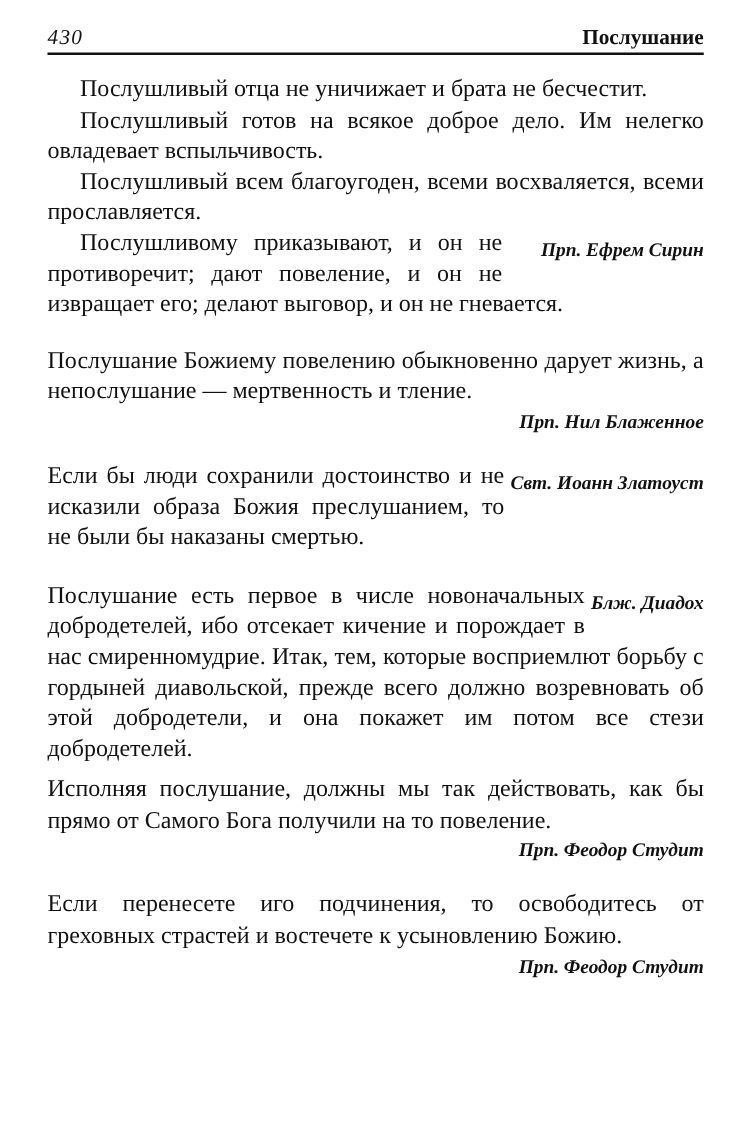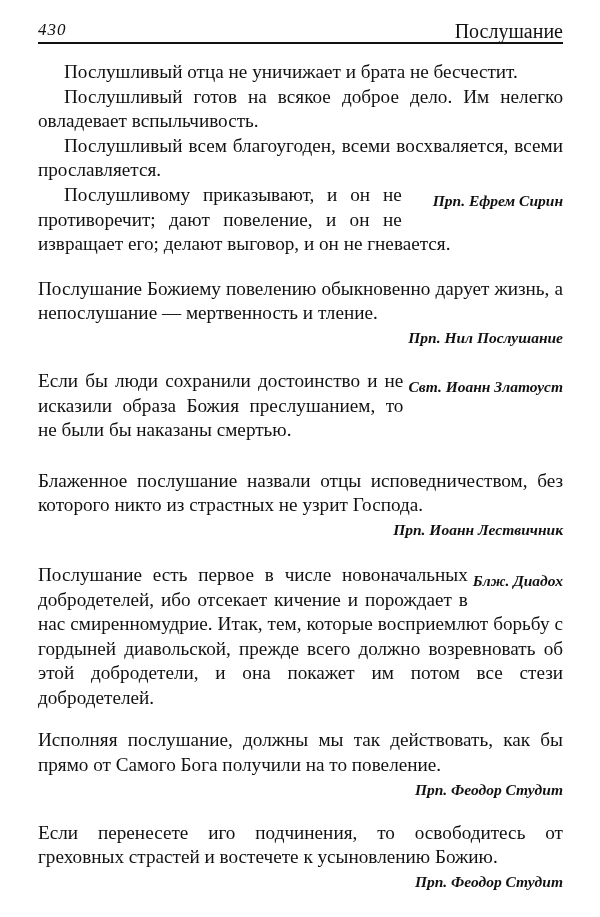--- a/index.html
+++ b/index.html
@@ -1,35 +1,35 @@
 <!DOCTYPE html>
 <html><head>
 <meta charset="utf-8">
 <style>
   html, body { margin: 0; padding: 0; background: #ffffff; }
   body { width: 600px; height: 917px; position: relative; overflow: hidden;
          font-family: "Liberation Serif", "DejaVu Serif", serif; color: #111111; }
   .header { position: absolute; left: 38px; top: 18px; width: 525px; height: 24px;
             border-bottom: 2px solid #111; }
   .header .page-num { position: absolute; left: 0; top: 2px; font-size: 17px; letter-spacing: 1px; font-style: italic; }
-  .header .running-title { position: absolute; right: 0; top: 2px; font-size: 20px; }
+  .header .running-title { position: absolute; right: 0; top: 2px; font-size: 17px; font-weight: bold; }
   .content { position: absolute; left: 38px; top: 60px; width: 525px; }
   .block { margin: 0; }
   .para { font-size: 19.2px; line-height: 24.6px; text-align: justify; margin: 0; }
   .para.indent { text-indent: 26px; }
   .attr { font-style: italic; font-weight: bold; font-size: 15.5px; text-align: right;
           line-height: 23px; }
   .attr.inline { float: right; margin-top: 6px; margin-left: 5px; font-style: italic; }
   .clear { clear: both; }
   .b1 { }
   .b2 { margin-top: 20px; }
   .b3 { margin-top: 20px; }
   .b4 { margin-top: 26px; }
   .b5 { margin-top: 22px; }
-  .b6 { margin-top: 18px; }
+  .b6 { margin-top: 8px; }
   .b7 { margin-top: 20px; }
 </style>
 </head>
 <body>
 
 <div class="header">
   <span class="page-num">430</span>
   <span class="running-title">Послушание</span>
 </div>
 
@@ -41,35 +41,31 @@
     <p class="para indent">Послушливый всем благоугоден, всеми восхваляется, всеми прославляется.</p>
     <p class="para indent">
       <span class="attr inline">Прп. Ефрем Сирин</span>
       <span>Послушливому приказывают, и он не противоречит; дают повеление, и он не извращает его; делают выговор, и он не гневается.</span>
     </p>
     <div class="clear"></div>
   </div>
 
   <div class="block b2">
     <p class="para">Послушание Божиему повелению обыкновенно дарует жизнь, а непослушание — мертвенность и тление.</p>
-    <div class="attr">Прп. Нил Послушание</div>
+    <div class="attr">Прп. Нил Блаженное</div>
   </div>
 
   <div class="block b3">
     <p class="para">
       <span class="attr inline">Свт. Иоанн Златоуст</span>
       <span>Если бы люди сохранили достоинство и не исказили образа Божия преслушанием, то не были бы наказаны смертью.</span>
     </p>
     <div class="clear"></div>
   </div>
 
-  <div class="block b4">
-    <p class="para">Блаженное послушание назвали отцы исповедничеством, без которого никто из страстных не узрит Господа.</p>
-    <div class="attr">Прп. Иоанн Лествичник</div>
-  </div>
 
   <div class="block b5">
     <p class="para">
       <span class="attr inline">Блж. Диадох</span>
       <span>Послушание есть первое в числе новоначальных добродетелей, ибо отсекает кичение и порождает в нас смиренномудрие. Итак, тем, которые восприемлют борьбу с гордыней диавольской, прежде всего должно возревновать об этой добродетели, и она покажет им потом все стези добродетелей.</span>
     </p>
     <div class="clear"></div>
   </div>
 
   <div class="block b6">

